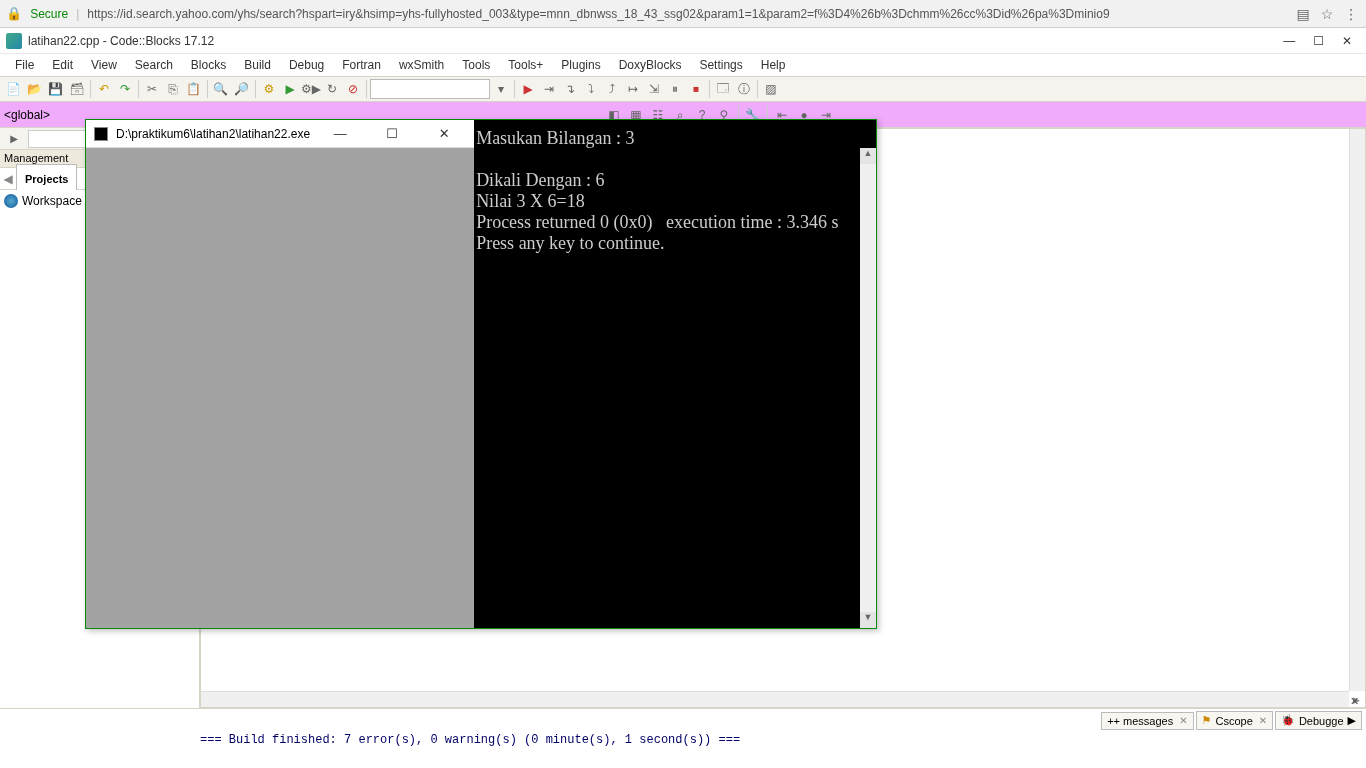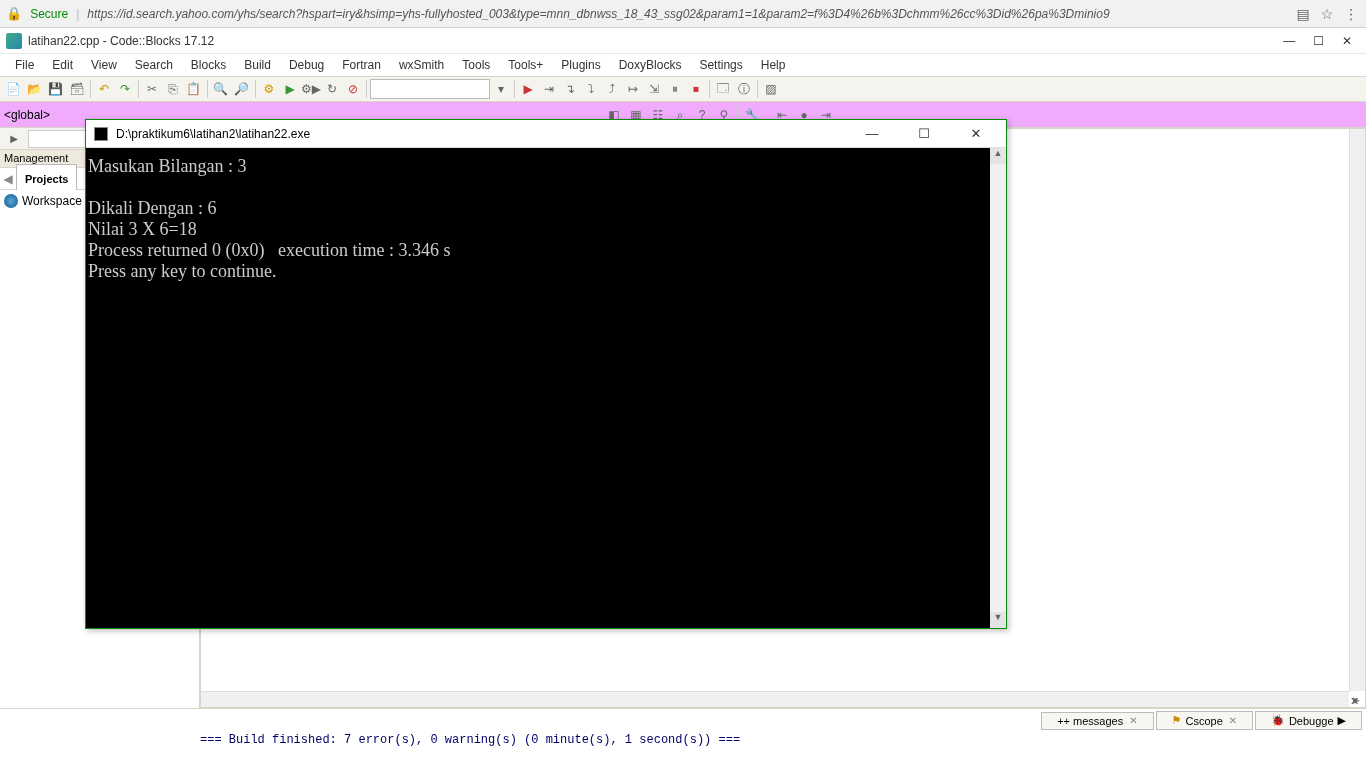--- a/index.html
+++ b/index.html
@@ -3,21 +3,21 @@
 <meta charset="utf-8">
 <style>
 * { margin:0; padding:0; box-sizing:border-box; font-family:"Segoe UI",Tahoma,sans-serif; }
 body { width:1366px; height:768px; overflow:hidden; background:#fff; position:relative; font-size:12px; }
 
 
 .browser-bar { height:28px; background:#f1f1f1; border-bottom:1px solid #d0d0d0; display:flex; align-items:center; padding:0 6px; gap:8px; }
 .browser-bar .lock { color:#0a8a0a; font-size:13px; }
 .browser-bar .secure { color:#0a8a0a; font-size:12px; }
 .browser-bar .pipe { color:#bbb; }
-.browser-bar .url { color:#555; font-size:12px; flex:1; white-space:nowrap; overflow:hidden;font-style:italic; }
+.browser-bar .url { color:#555; font-size:12px; flex:1; white-space:nowrap; overflow:hidden; }
 .browser-bar .br-icons { display:flex; gap:6px; color:#666; font-size:14px; }
 .browser-bar .br-icons span { width:18px; text-align:center; }
 
 
 .ide-title { height:26px; background:#fff; display:flex; align-items:center; padding:0 6px; gap:6px; border-bottom:1px solid #e8e8e8; }
 .ide-title .logo { width:16px; height:16px; background:linear-gradient(135deg,#4a8,#28a); border-radius:2px; }
 .ide-title span { font-size:12px; color:#333; flex:1; }
 .ide-title .winctl { display:flex; gap:18px; color:#555; font-size:13px; padding-right:8px; }
 
 
@@ -42,27 +42,27 @@
 .mgmt-tree .globe { width:14px; height:14px; background:radial-gradient(circle,#5ac,#159); border-radius:50%; }
 
 .editor-area { flex:1; background:#fff; border:1px solid #d8d4c8; position:relative; }
 .editor-area .scroll-r { position:absolute; right:0; top:0; width:16px; height:calc(100% - 16px); background:#f0f0f0; border-left:1px solid #ddd; }
 .editor-area .scroll-r::after { content:"▶"; position:absolute; bottom:-14px; left:3px; font-size:9px; color:#888; }
 .editor-area .scroll-b { position:absolute; bottom:0; left:0; right:16px; height:16px; background:#f0f0f0; border-top:1px solid #ddd; }
 
 
 .log-area { height:120px; background:#fff; border-top:1px solid #d8d4c8; position:relative; }
 .log-tabs { position:absolute; right:4px; top:2px; display:flex; gap:2px; align-items:center; font-size:11px; }
-.log-tabs .ltab { border:1px solid #bbb; background:#f8f6f0; padding:2px 15px; display:flex; align-items:center; gap:4px; }
+.log-tabs .ltab { border:1px solid #bbb; background:#f8f6f0; padding:2px 5px; display:flex; align-items:center; gap:4px; }
 .log-tabs .x { color:#888; font-size:10px; padding-left:2px; }
 .log-close { position:absolute; right:2px; top:-14px; width:14px; height:14px; font-size:11px; color:#555; }
 .log-body { padding:24px 8px 0 200px; font-family:"Courier New",monospace; font-size:12px; color:#006; white-space:pre; }
 
 
-.console { position:absolute; left:85px; top:119px; width:922px; height:510px; background:#a3a3a3; border:1px solid #0a8a0a; box-shadow:2px 2px 6px rgba(0,0,0,0.25); display:flex; flex-direction:column; }
+.console { position:absolute; left:85px; top:119px; width:792px; height:510px; background:#a3a3a3; border:1px solid #0a8a0a; box-shadow:2px 2px 6px rgba(0,0,0,0.25); display:flex; flex-direction:row; }
 .console .c-title { height:28px; background:#fff; display:flex; align-items:center; padding:0 8px; gap:8px; border-bottom:1px solid #ddd; }
 .console .c-title .cico { width:14px; height:14px; background:#000; border:1px solid #888; }
 .console .c-title .ct { font-size:12px; flex:1; }
 .console .c-title .cwb { width:44px; height:28px; display:flex; align-items:center; justify-content:center; font-size:13px; color:#333; }
 .console .c-body { flex:1; background:#000; color:#ccc; font-family:Liberation Serif, serif; font-size:18px; padding:8px 2px; white-space:pre; position:relative; }
 .console .c-scroll { position:absolute; right:0; top:28px; bottom:0; width:16px; background:#f0f0f0; }
 .console .c-scroll .arr { height:16px; text-align:center; font-size:9px; color:#666; background:#e4e4e4; }
 
 .second-tb { height:26px; background:#f0abfc; border-bottom:1px solid #d8d4c8; display:flex; align-items:center; padding:0 4px; }
 .second-tb .nav-arrows { margin-left:auto; display:flex; gap:2px; }

